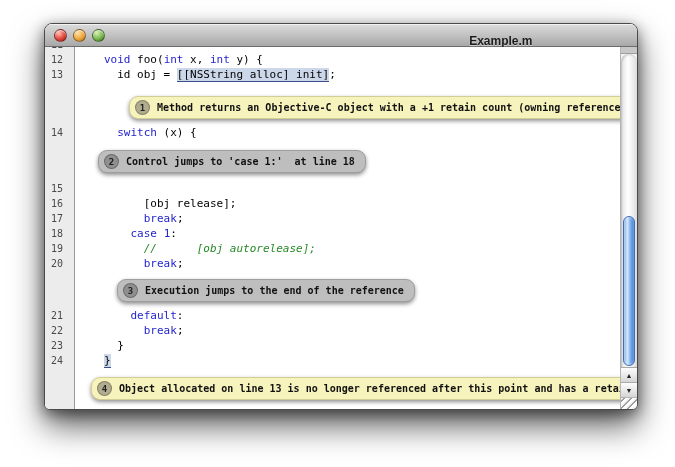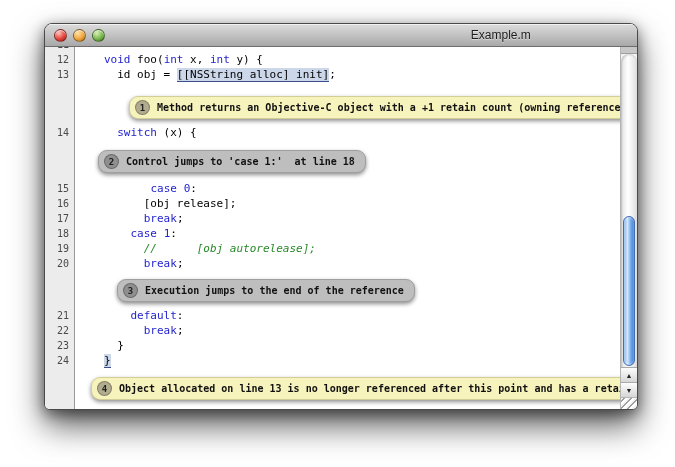--- a/index.html
+++ b/index.html
@@ -23,37 +23,37 @@
   .light {
     width:13px; height:13px; border-radius:50%;
     border:1px solid rgba(0,0,0,0.4);
     box-shadow:inset 0 1px 1px rgba(255,255,255,0.7);
   }
   .light.close { background:radial-gradient(circle at 35% 28%, #ffc2b8, #e2453c 55%, #8e1a12); }
   .light.min   { background:radial-gradient(circle at 35% 28%, #ffe2a8, #f0a63c 55%, #9a5f0c); }
   .light.zoom  { background:radial-gradient(circle at 35% 28%, #d7f0b2, #78b74f 55%, #2e5f14); }
   .title {
     position:absolute; left:77%; transform:translateX(-50%);
-    top:0; line-height:22px; font-size:12px; font-weight:normal; color:#1c1c1c;
+    top:6px; line-height:22px; font-size:12px; font-weight:bold; color:#1c1c1c;
     text-shadow:0 1px 1px rgba(255,255,255,0.6); white-space:nowrap;
   }
   .editor { position:absolute; left:0; top:23px; right:0; bottom:0; background:#fff; }
   .gutter {
     position:absolute; left:0; top:0; bottom:0; width:30px;
     background:var(--gutter-bg); border-right:1px solid var(--gutter-border);
   }
   .content {
     position:absolute; left:0; top:0; bottom:0; right:17px; overflow:hidden;
     font-family:"DejaVu Sans Mono", monospace; font-size:11px;
   }
   .row { display:flex; height:15px; line-height:15px; overflow:hidden; }
   .row.partial { height:5px; }
   .row.partial .num { margin-top:-10px; }
   .num {
-    width:30px; flex:0 0 30px; text-align:right; padding-right:6px;
+    width:30px; flex:0 0 30px; text-align:right; padding-right:12px;
     color:#4a4a4a; font-size:10px; line-height:15px;
   }
   .code { white-space:pre; padding-left:29px; color:#000; }
   .code .k { color:var(--keyword); }
   .code .n { color:var(--keyword); }
   .code .c { color:var(--comment); font-style:italic; }
   .code .h {
     background:var(--highlight-bg);
     border-bottom:1px solid var(--highlight-underline);
     color:#000;
@@ -131,21 +131,20 @@
           <span class="code"><span class="p">  id obj = </span><span class="h">[[NSString alloc] init]</span><span class="p">;</span></span>
         </div>
         <div class="bubble yellow" style="margin-left: 84px; margin-top: 14px;"><span class="badge">1</span><span class="btext">Method returns an Objective-C object with a +1 retain count (owning reference)</span></div>
         <div class="row" style="margin-top: 6px;">
           <span class="num">14</span>
           <span class="code"><span class="p">  </span><span class="k">switch</span><span class="p"> (x) {</span></span>
         </div>
         <div class="bubble gray" style="margin-left: 53px; margin-top: 10px;"><span class="badge">2</span><span class="btext">Control jumps to 'case 1:'  at line 18</span></div>
         <div class="row" style="margin-top: 8px; gap: 20px;">
           <span class="num">15</span>
-          <span class="code"><span class="p">    </span><span class="k">case</span><span class="p"> </span><span class="n">0</span><span class="p">:</span></span>
         </div>
         <div class="row">
           <span class="num">16</span>
           <span class="code"><span class="p">      [obj release];</span></span>
         </div>
         <div class="row">
           <span class="num">17</span>
           <span class="code"><span class="p">      </span><span class="k">break</span><span class="p">;</span></span>
         </div>
         <div class="row">

